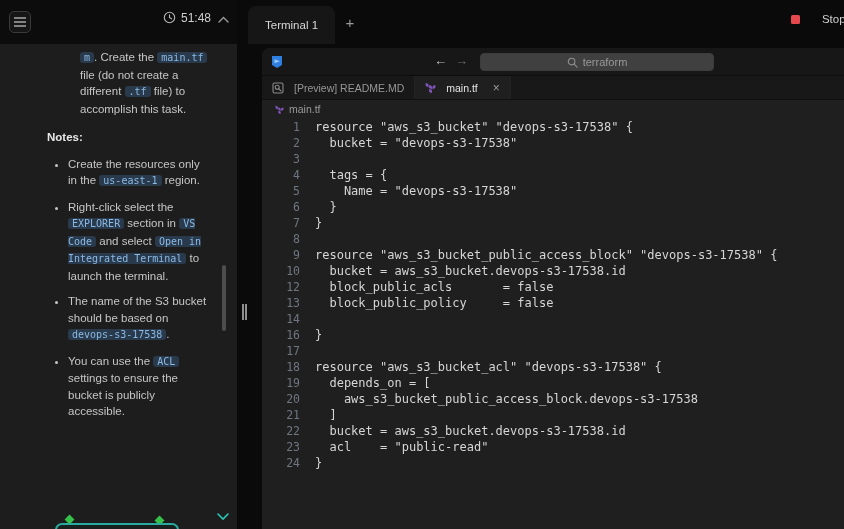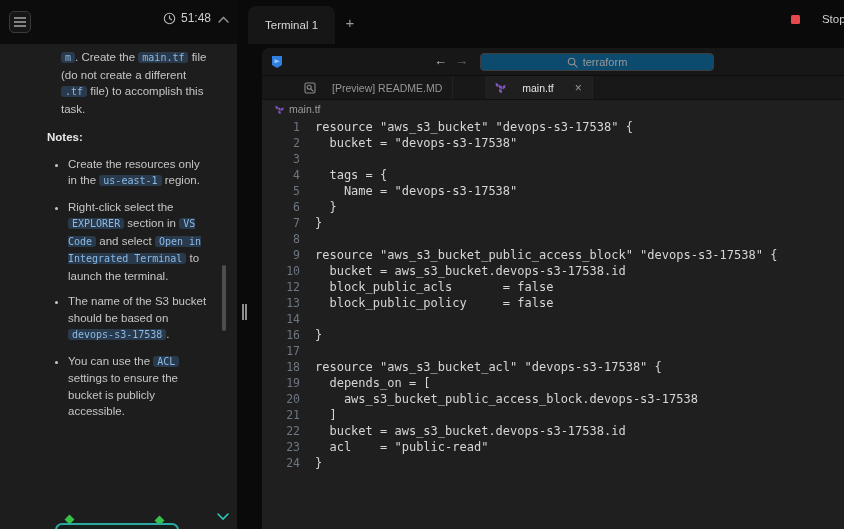--- a/index.html
+++ b/index.html
@@ -6,29 +6,29 @@
   html,body { width:844px; height:529px; overflow:hidden; background:#0a0a0a;
               font-family:"Liberation Sans", sans-serif; }
   .stage { position:relative; width:844px; height:529px; background:#0a0a0a; }
 
   
   .left-col { position:absolute; left:0; top:0; width:237px; height:529px; background:#0a0a0a; overflow:hidden; }
   .left-header { position:absolute; left:0; top:0; width:237px; height:44px; background:#0c0c0c; }
   .hamburger-btn { position:absolute; left:9px; top:11px; width:22px; height:22px;
                    border:1px solid #3a3a3a; border-radius:5px; background:#161616;
                    display:flex; align-items:center; justify-content:center; cursor:pointer; }
-  .timer { position:absolute; left:163px; top:11px; display:flex; align-items:flex-end; gap:5px;
+  .timer { position:absolute; left:163px; top:11px; display:flex; align-items:flex-start; gap:5px;
            color:#cfcfcf; font-size:12px; }
   .scroll-up-btn { position:absolute; left:215px; top:11px; width:16px; height:16px;
                    display:flex; align-items:center; justify-content:center; cursor:pointer; }
 
   .instructions { position:absolute; left:0; top:44px; width:237px; height:485px;
                   background:#1d1d1d; color:#c6c6c6; font-size:11.5px; line-height:16.5px;
                   padding:5px 26px 0 47px; overflow:hidden; }
-  .intro-para { margin-left:14px; }
+  .intro-para { margin-left:33px; }
   .notes-heading { margin:12px 0 10px 0; font-weight:bold; color:#e8e8e8; font-size:11.5px; }
   .notes-list { list-style:disc; padding-left:21px; }
   .notes-list li { margin-bottom:9px; }
   .chip { background:#2a3a4d; color:#8ab9e4; border-radius:3px; padding:0px 4px;
           font-family:"DejaVu Sans Mono", monospace; font-size:10px; }
 
   .sb-thumb { position:absolute; left:222px; top:265px; width:4px; height:66px;
               background:#4d4d4d; border-radius:2px; cursor:pointer; }
   .scroll-down-btn { position:absolute; left:214px; top:508px; width:18px; height:18px;
                      display:flex; align-items:center; justify-content:center; cursor:pointer; }
@@ -55,30 +55,30 @@
   .grip { width:5px; height:16px; border-left:2px solid #8f8f8f; border-right:2px solid #8f8f8f; }
 
   
   .editor { position:absolute; left:25px; top:48px; right:0; bottom:0; background:#1f1f1f;
             border-top-left-radius:8px; overflow:hidden; display:flex; flex-direction:column; }
   .titlebar { position:relative; height:28px; flex:none; background:#171717; border-bottom:1px solid #0d0d0d; }
   .logo { position:absolute; left:8px; top:7px; }
   .nav-back { position:absolute; left:172px; top:5px; color:#c0c0c0; font-size:13px; cursor:pointer; }
   .nav-fwd  { position:absolute; left:193px; top:5px; color:#6a6a6a; font-size:13px; cursor:pointer; }
   .search-box { position:absolute; left:218px; top:5px; width:234px; height:18px;
-                background:#0c4a6e; border:1px solid #3d3d3d; border-radius:4px;
+                background:#404040; border:1px solid #3d3d3d; border-radius:4px;
                 display:flex; align-items:center; justify-content:center; gap:5px;
                 color:#999; font-size:11px; cursor:pointer; }
   .tb-icon { position:absolute; top:7px; width:14px; height:14px; cursor:pointer; }
   .tb-icon.i1 { right:18px; }
   .tb-icon.i2 { right:-4px; }
 
   .tabs-row { height:24px; flex:none; background:#181818; display:flex; border-bottom:1px solid #101010; }
-  .tab { display:flex; align-items:center; gap:16px; padding:0 10px; font-size:10.5px;
-         color:#969696; border-right:1px solid #232323; cursor:pointer;margin-left:32px; }
+  .tab { display:flex; align-items:center; gap:10px; padding:0 10px; font-size:10.5px;
+         color:#969696; border-right:1px solid #232323; cursor:pointer; }
   .tab.active { background:#1f1f1f; color:#e4e4e4; }
   .tab-close { margin-left:5px; color:#9a9a9a; font-size:12px; cursor:pointer; }
 
   .breadcrumb { height:18px; flex:none; display:flex; align-items:center; gap:5px;
                 padding-left:13px; color:#9a9a9a; font-size:10.5px; background:#1f1f1f; cursor:pointer; }
 
   .code-wrap { flex:1; position:relative; overflow:hidden; padding-top:1px; }
   .code-line { display:flex; height:16px; align-items:center; cursor:text; }
   .ln { width:38px; flex:none; text-align:right; color:#6e7681; font-size:11.5px;
         font-family:"DejaVu Sans Mono", monospace; }

